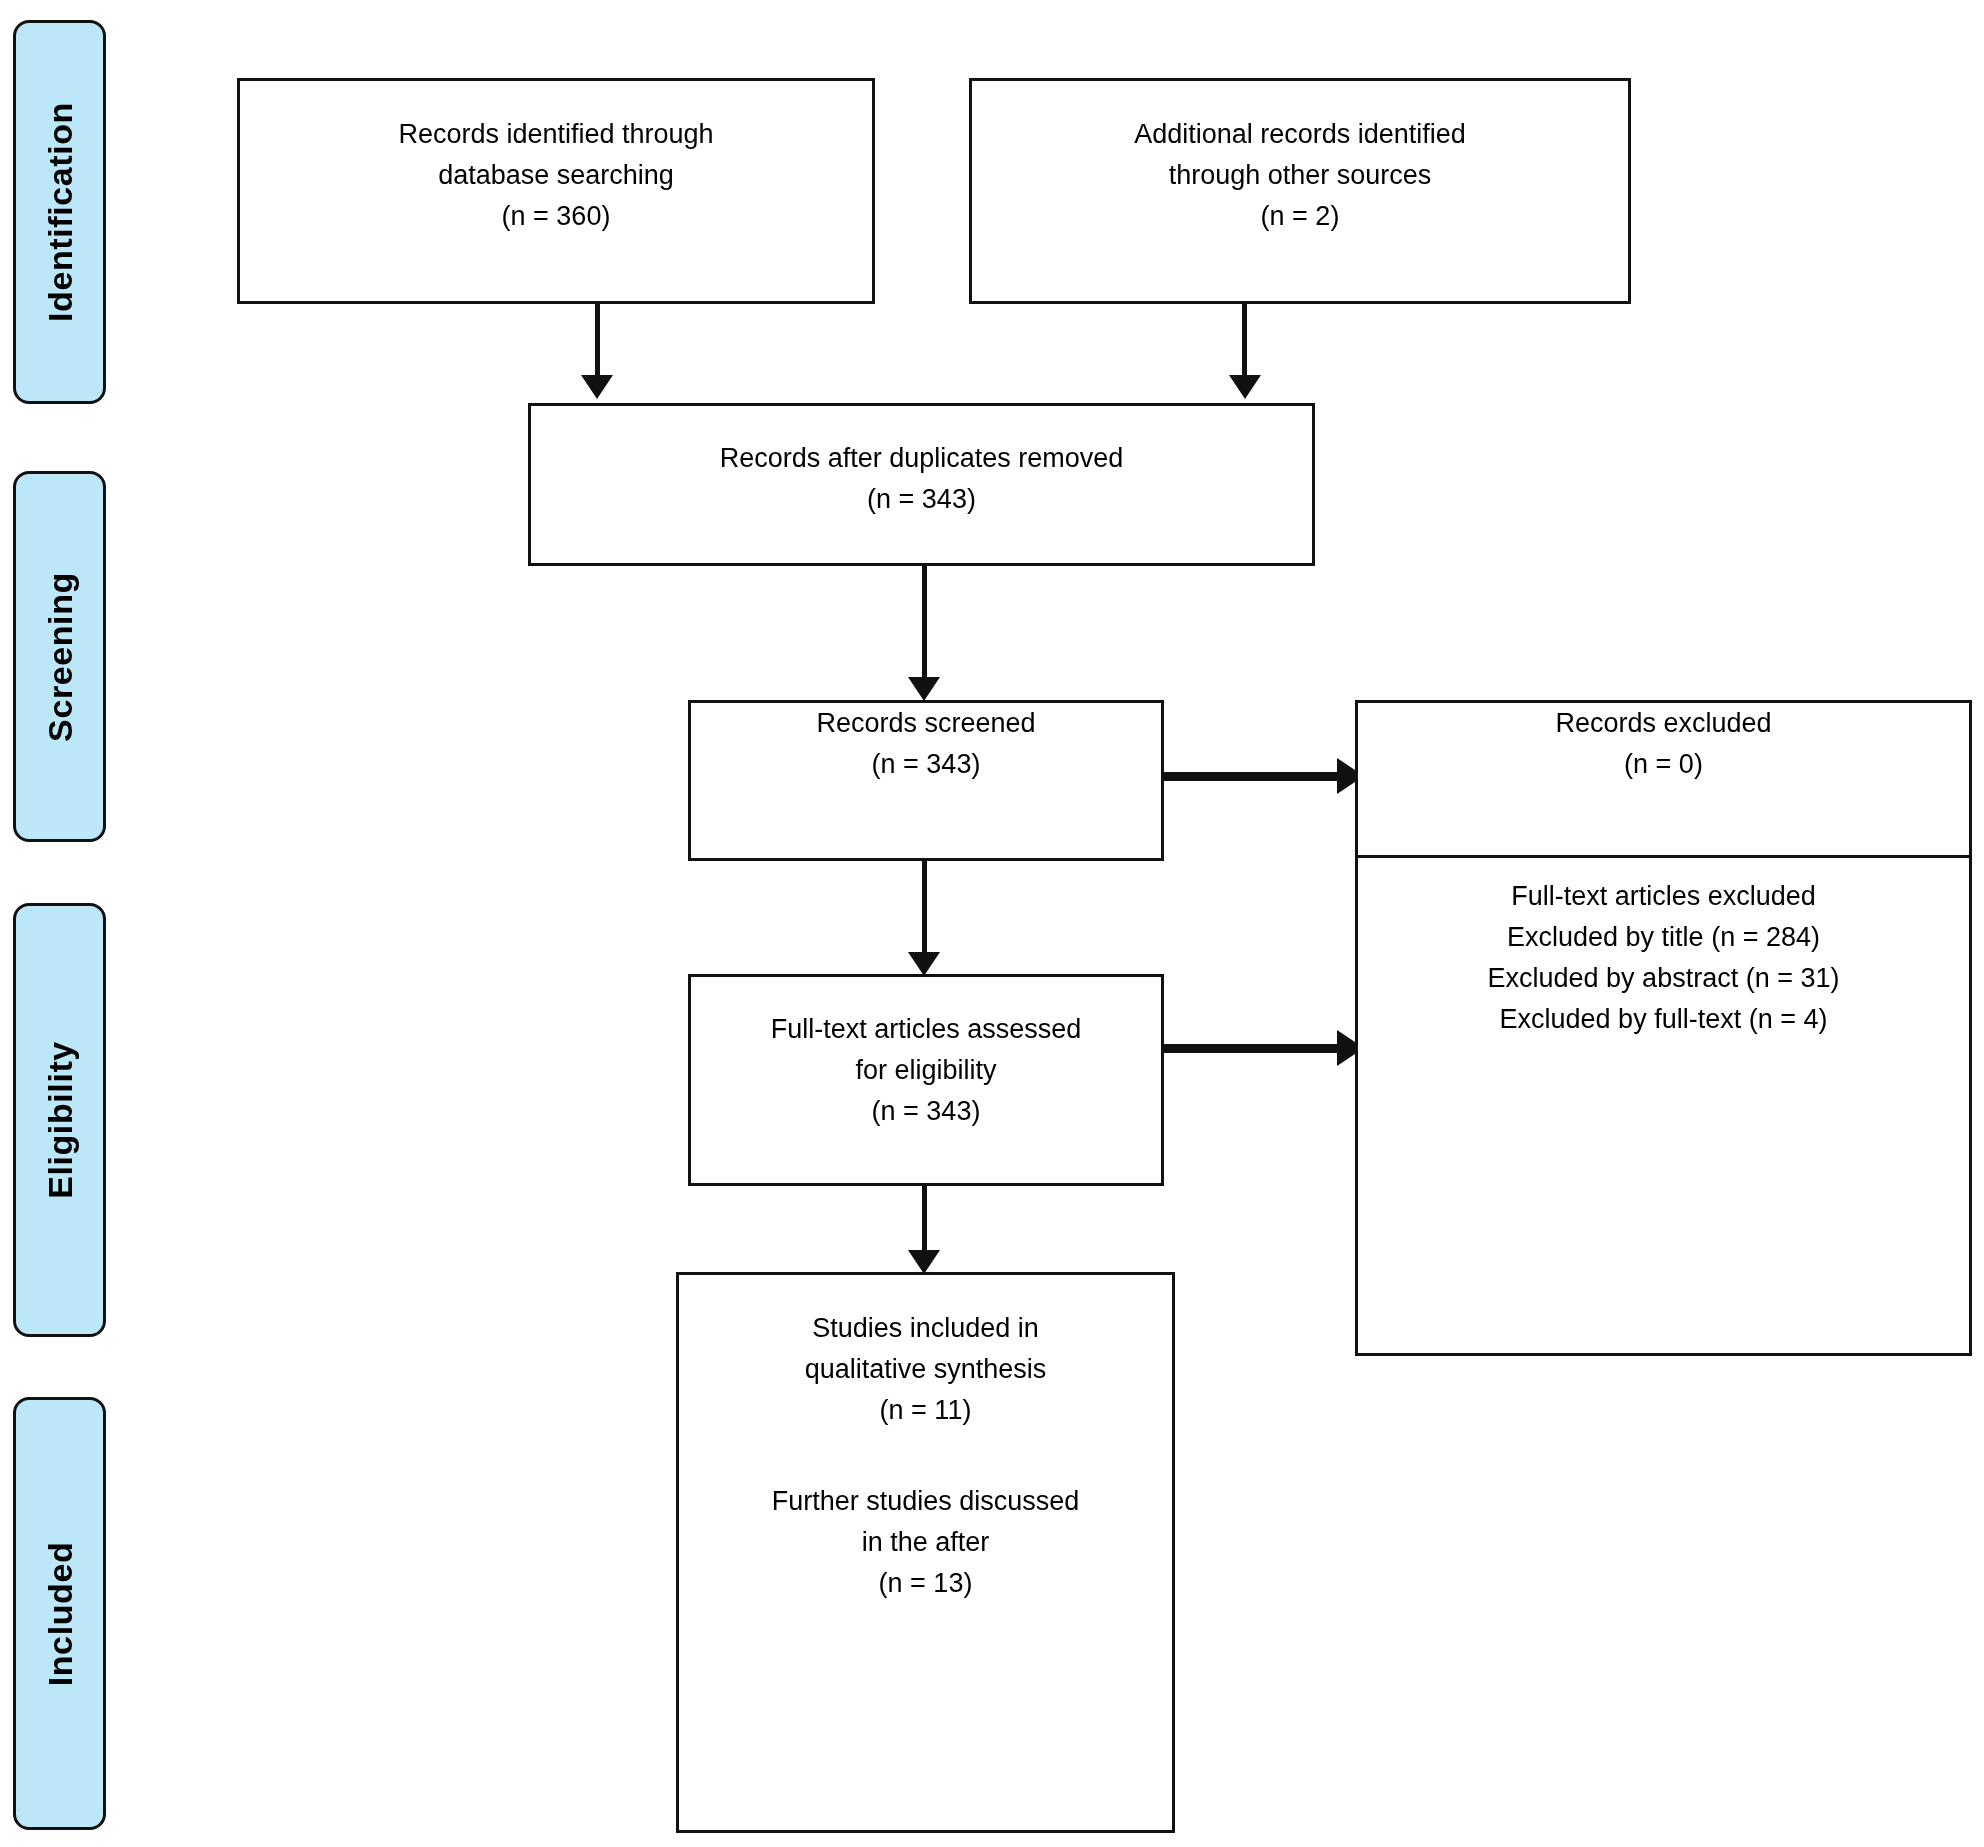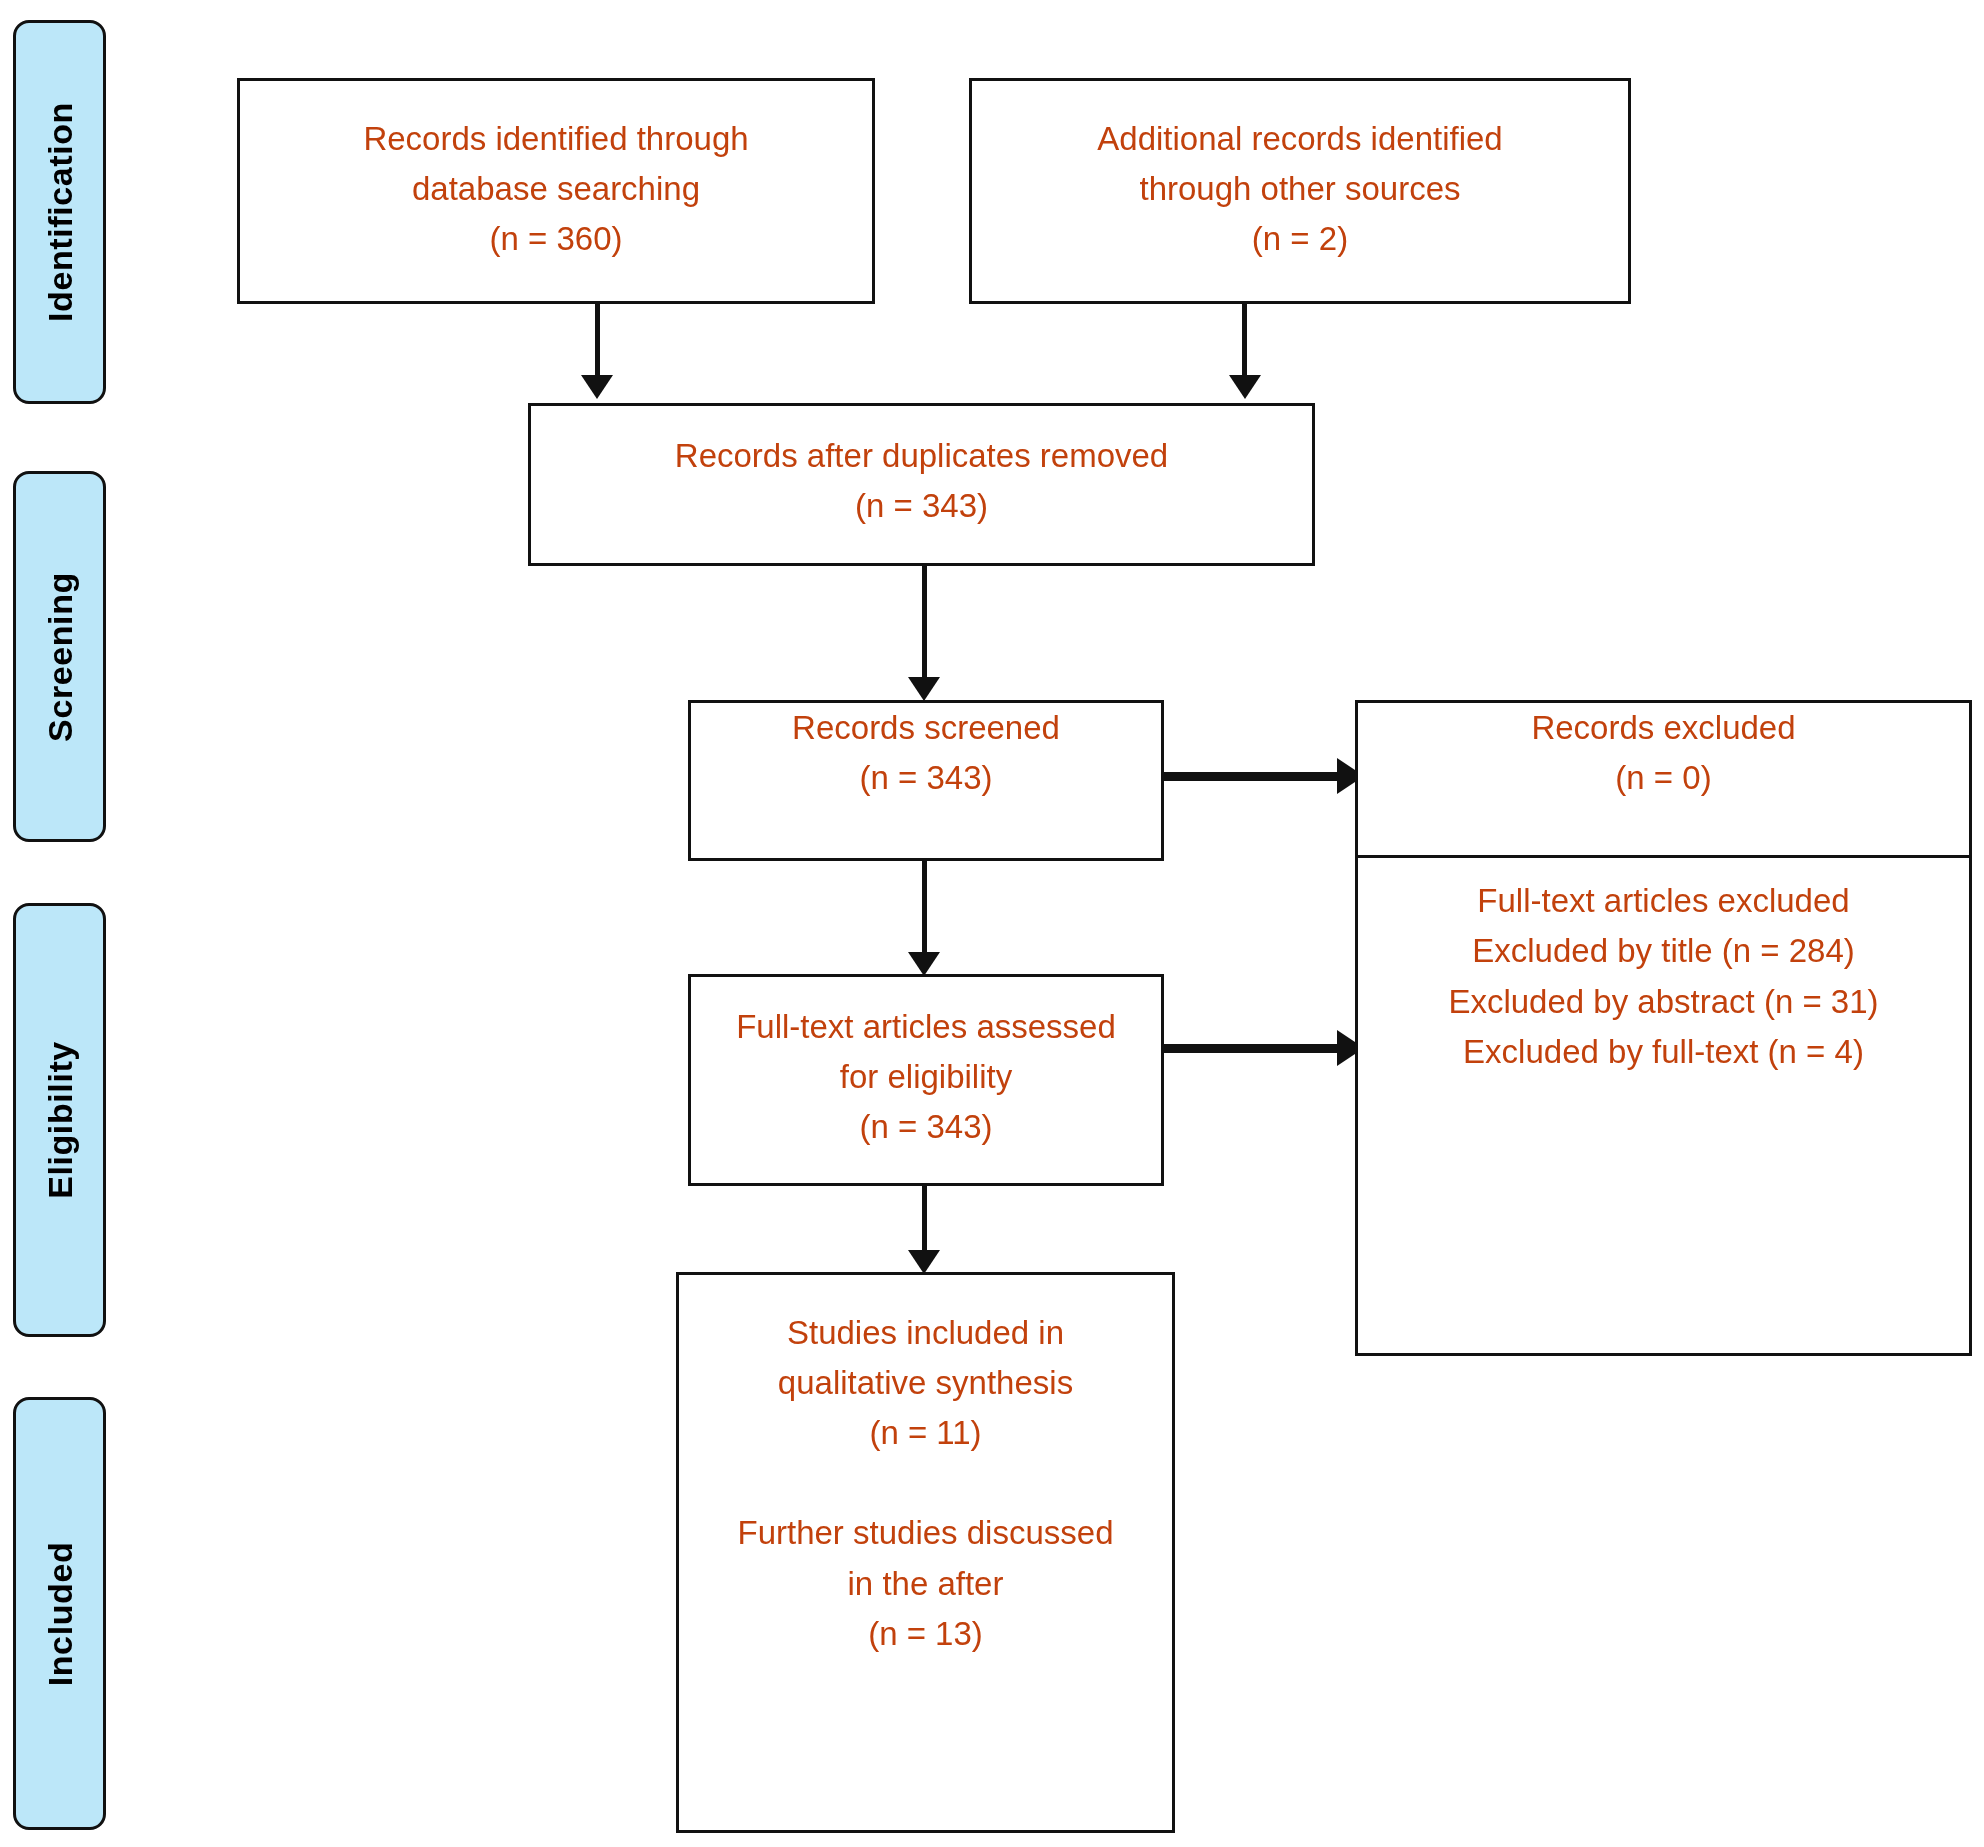--- a/index.html
+++ b/index.html
@@ -44,26 +44,26 @@
     background: #ffffff;
     border: 3.7px solid #111111;
     box-sizing: border-box;
     display: flex;
     flex-direction: column;
     align-items: center;
   }
   .flow-box .box-text {
     width: 100%;
     text-align: center;
-    font-size: 33px;
+    font-size: 27px;
     line-height: 1.52;
-    color: #c2410c;
+    color: #000000;
   }
   .flow-box.pad-top-a  .box-text { padding-top: 33px; }
-  .flow-box.pad-top-b  .box-text { padding-top: 25px; }
+  .flow-box.pad-top-b  .box-text { padding-top: 32px; }
   .flow-box.pad-top-c  .box-text { padding-top: 18.3px; }
   .flow-box.pad-top-d  .box-text { }
 
   .box-text .line { display: block; }
   .box-text .gap  { display: block; height: 50px; }
 
   
   .v-line {
     position: absolute;
     width: 4.9px;

